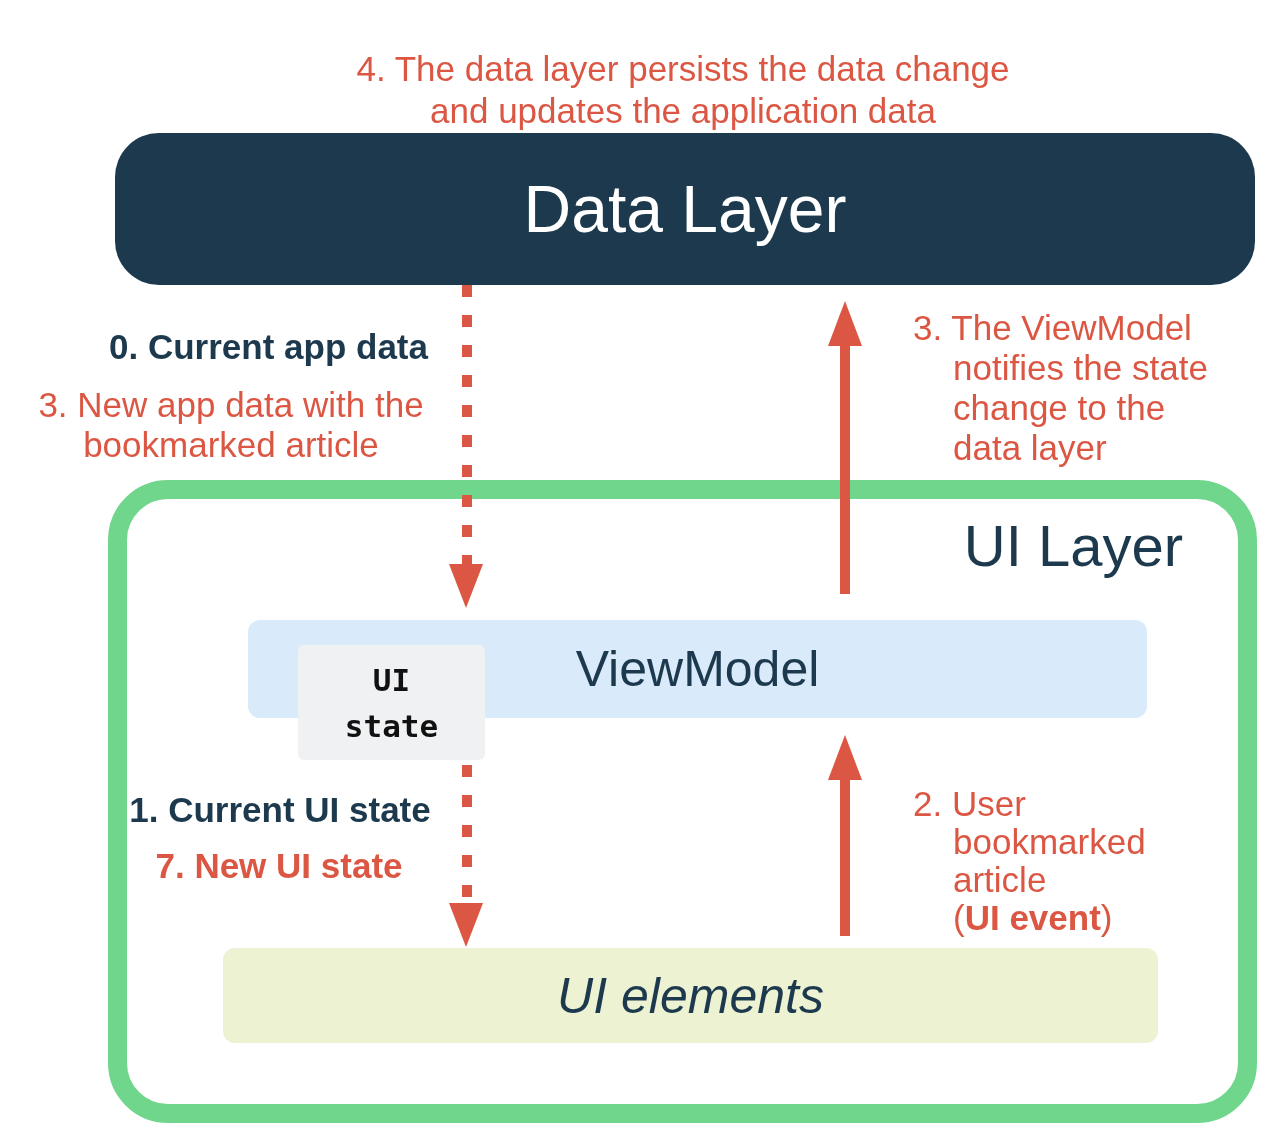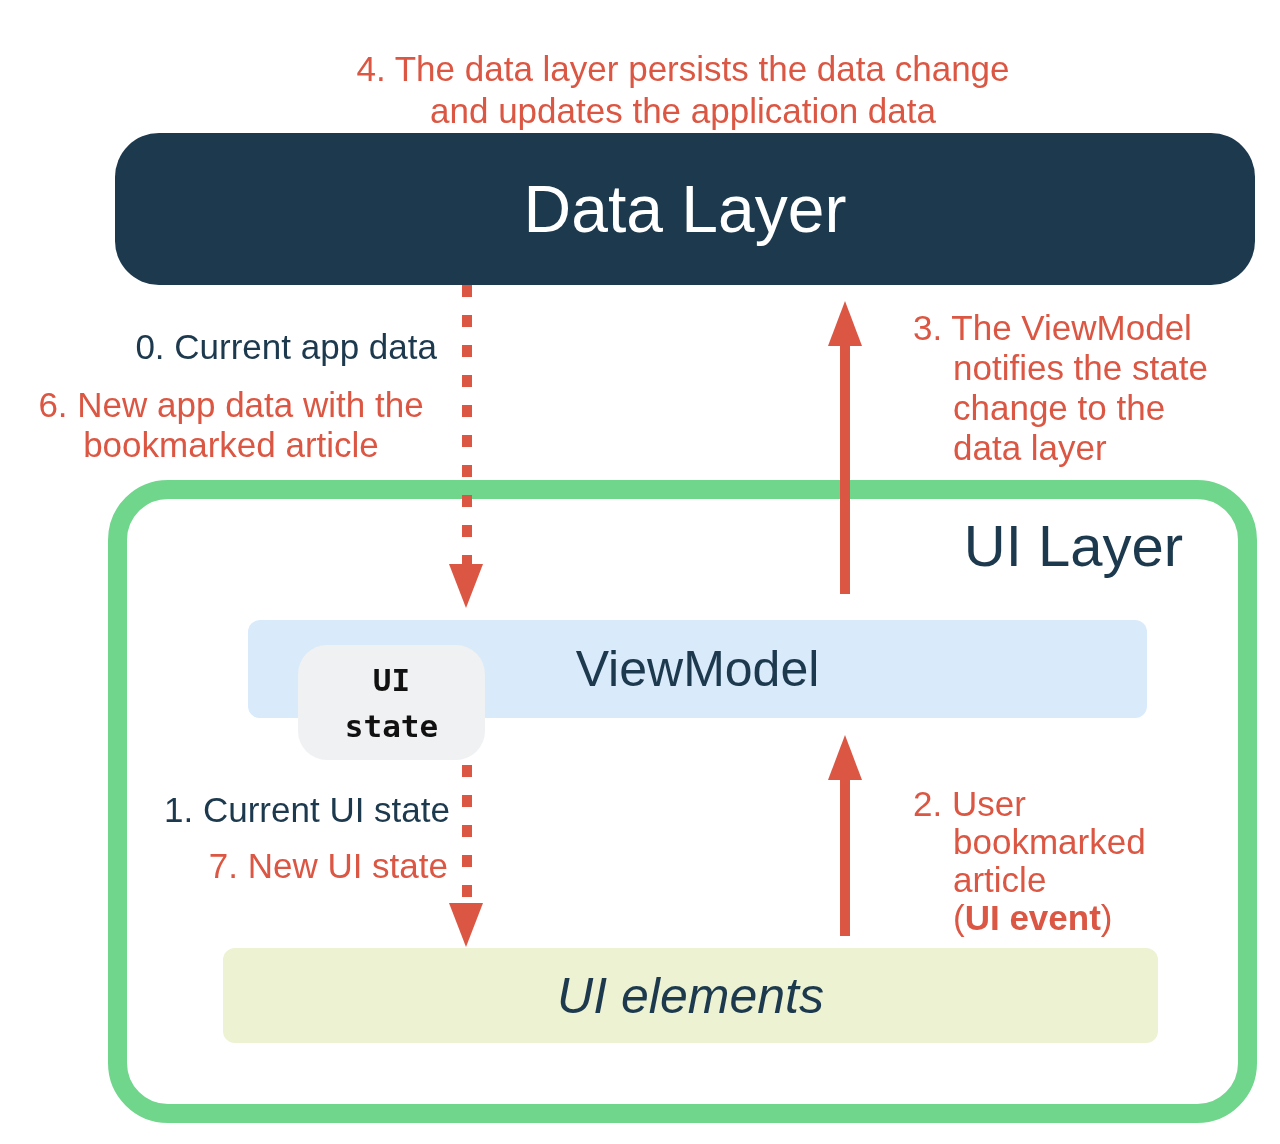--- a/index.html
+++ b/index.html
@@ -14,21 +14,21 @@
   html,body{margin:0;padding:0;background:#fff;}
   .canvas{
     position:relative;width:1280px;height:1144px;background:#fff;
     font-family:"Liberation Sans",sans-serif;overflow:hidden;
   }
   
   .ann{position:absolute;font-size:35px;line-height:40px;letter-spacing:0;}
   .ann.red{color:var(--red);}
   .ann.navy{color:var(--navy);}
   .ann.center{text-align:center;}
-  .ann.right{text-align:right;}
+  .ann.right{text-align:center;font-weight:bold;}
   .hang{text-indent:-40px;padding-left:40px;}
   .ann-step4{left:283px;top:28px;width:800px;line-height:42px;margin-top:20px;}
   .ann-step0{left:100px;top:327px;width:337px;}
   .ann-step5{left:25px;top:385px;width:412px;}
   .ann-step3{left:913px;top:308px;width:330px;}
   .ann-step1{left:110px;top:790px;width:340px;}
   .ann-step6{left:110px;top:846px;width:338px;}
   .ann-step2{left:913px;top:785px;width:300px;line-height:38px;}
   .bold{font-weight:bold;}
   
@@ -43,21 +43,21 @@
   }
   .ui-layer-label{
     position:absolute;left:938px;top:518px;width:245px;text-align:right;
     color:var(--navy);font-size:58px;line-height:56px;z-index:2;
   }
   .viewmodel{
     left:248px;top:620px;width:899px;height:98px;border-radius:12px;
     background:var(--light-blue);color:var(--navy);font-size:50px;z-index:2;
   }
   .ui-state{
-    left:298px;top:645px;width:187px;height:115px;border-radius:29px;
+    left:298px;top:645px;width:187px;height:115px;border-radius:6px;
     background:var(--light-gray);color:#111;z-index:3;
     flex-direction:column;font-family:"DejaVu Sans Mono",monospace;
     font-weight:bold;font-size:31px;line-height:46px;
   }
   .ui-elements{
     left:223px;top:948px;width:935px;height:95px;border-radius:12px;
     background:var(--pale-yellow);color:var(--navy);font-size:50px;z-index:2;font-style:italic;
   }
   
   .vdash{
@@ -88,21 +88,21 @@
   </div>
 
   <div class="box data-layer">
     <span>Data Layer</span>
   </div>
 
   <div class="ann navy right ann-step0">
     <span>0. Current app data</span>
   </div>
   <div class="ann red center ann-step5">
-    <div>6. New app data with the</div>
+    <div>3. New app data with the</div>
     <div>bookmarked article</div>
   </div>
 
   <div class="ann red hang ann-step3">
     <div>3. The ViewModel</div>
     <div style="text-indent:0">notifies the state</div>
     <div style="text-indent:0">change to the</div>
     <div style="text-indent:0">data layer</div>
   </div>
 

